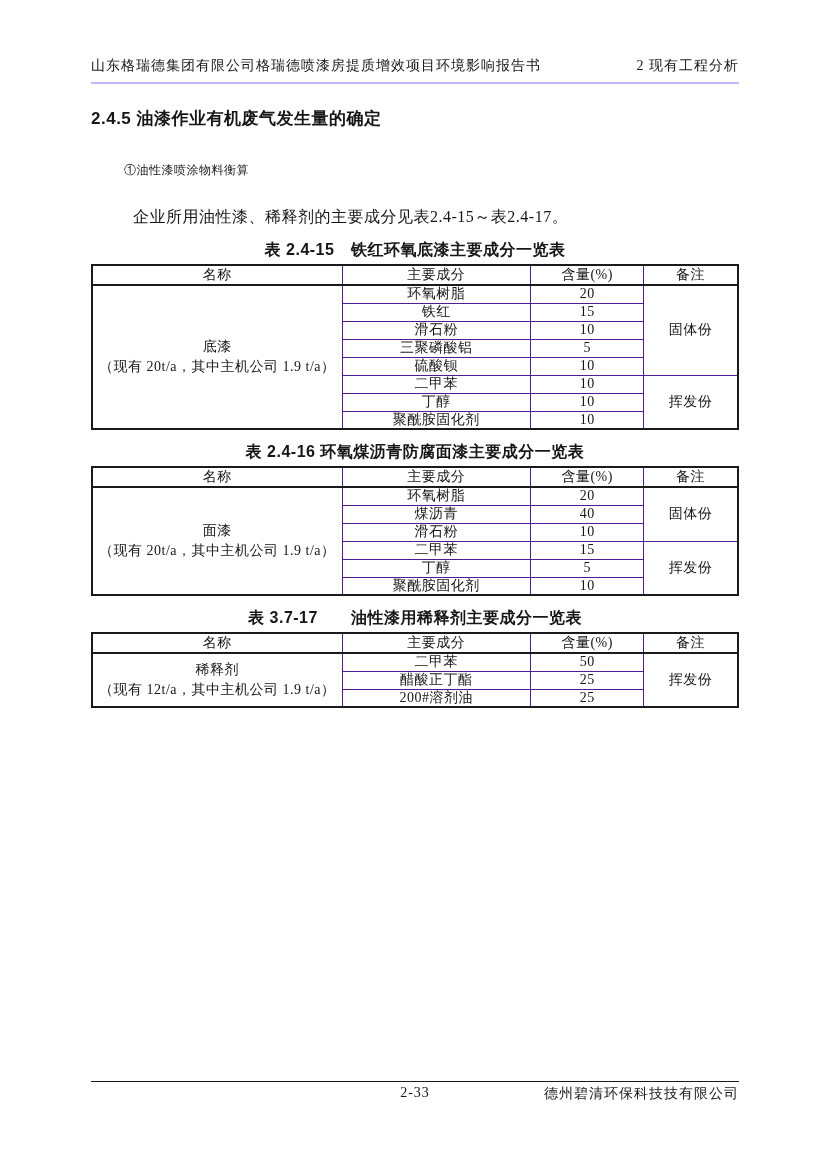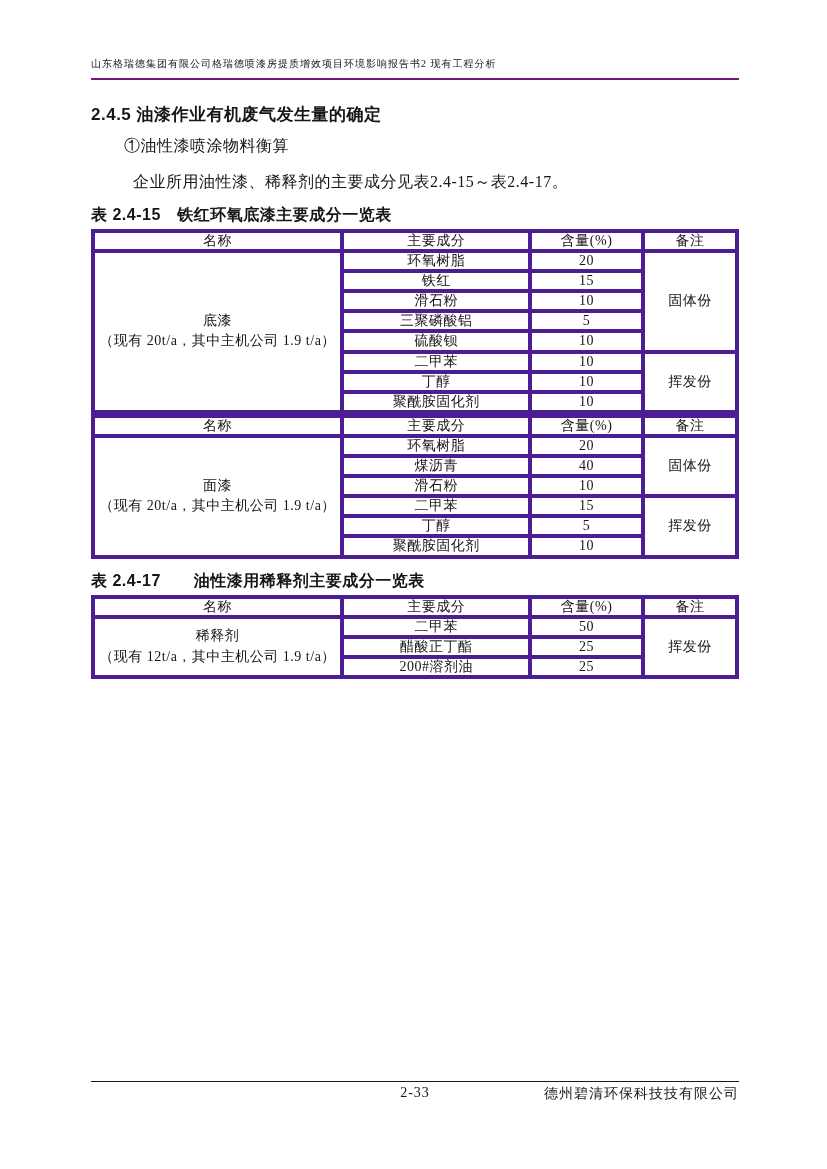--- a/index.html
+++ b/index.html
@@ -15,71 +15,71 @@
   }
   .content {
     position: absolute;
     left: 91px;
     width: 648px;
     top: 57px;
   }
   
   .doc-header {
     display: flex;
-    justify-content: flex-start;
+    justify-content: space-between;
     align-items: flex-end;
-    font-size: 10px;
+    font-size: 14px;
     letter-spacing: 1px;
     padding-bottom: 7px;
-    border-bottom: 2px solid #701a75;
+    border-bottom: 2px solid #c4b5fd;
   }
   
   .sec-heading {
     margin-top: 23px;
     font-family: "Liberation Sans", "DejaVu Sans", sans-serif;
     font-weight: bold;
     font-size: 17px;
     letter-spacing: 0.5px;
   }
   .item-label {
-    margin-top: 10px;
+    margin-top: 32px;
     padding-left: 33px;
-    font-size: 16px;
+    font-size: 12px;
     letter-spacing: 0.5px;
     font-family: Liberation Mono, monospace;
   }
   .intro-line {
-    margin-top: 15px;
+    margin-top: 28px;
     padding-left: 42px;
     font-size: 16px;
     letter-spacing: 0.5px;
   }
   
   .table-caption {
     margin-top: 12px;
     margin-bottom: 3px;
-    text-align: left;
+    text-align: center;
     font-family: "Liberation Sans", "DejaVu Sans", sans-serif;
     font-weight: bold;
     font-size: 16px;
     letter-spacing: 0.5px;
   }
   table.comp-table {
     width: 100%;
     border-collapse: collapse;
     table-layout: fixed;
     font-size: 14px;
     border: 2px solid #1a1a1a;
   }
   table.comp-table col.c1 { width: 38.7%; }
   table.comp-table col.c2 { width: 29.2%; }
   table.comp-table col.c3 { width: 17.5%; }
   table.comp-table col.c4 { width: 14.6%; }
   table.comp-table th, table.comp-table td {
-    border: 4px solid #4c1d95;
+    border: 1px solid #4c1d95;
     text-align: center;
     vertical-align: middle;
     padding: 0 2px;
     height: 18px;
     line-height: 1.15;
     font-weight: normal;
     letter-spacing: 0.5px;
   }
   table.comp-table thead th {
     height: 20px;
@@ -178,20 +178,21 @@
           <td>丁醇</td>
           <td>10</td>
         </tr>
         <tr>
           <td>聚酰胺固化剂</td>
           <td>10</td>
         </tr>
       </tbody>
     </table>
 
+    <div class="table-caption">表 2.4-16 环氧煤沥青防腐面漆主要成分一览表</div>
     <table class="comp-table">
       <colgroup>
           <col class="c1">
           <col class="c2">
           <col class="c3">
           <col class="c4">
         </colgroup>
       <thead>
         <tr>
           <th>名称</th>
@@ -227,21 +228,21 @@
           <td>丁醇</td>
           <td>5</td>
         </tr>
         <tr>
           <td>聚酰胺固化剂</td>
           <td>10</td>
         </tr>
       </tbody>
     </table>
 
-    <div class="table-caption">表 2.4-17　　油性漆用稀释剂主要成分一览表</div>
+    <div class="table-caption">表 3.7-17　　油性漆用稀释剂主要成分一览表</div>
     <table class="comp-table">
       <colgroup>
           <col class="c1">
           <col class="c2">
           <col class="c3">
           <col class="c4">
         </colgroup>
       <thead>
         <tr>
           <th>名称</th>

